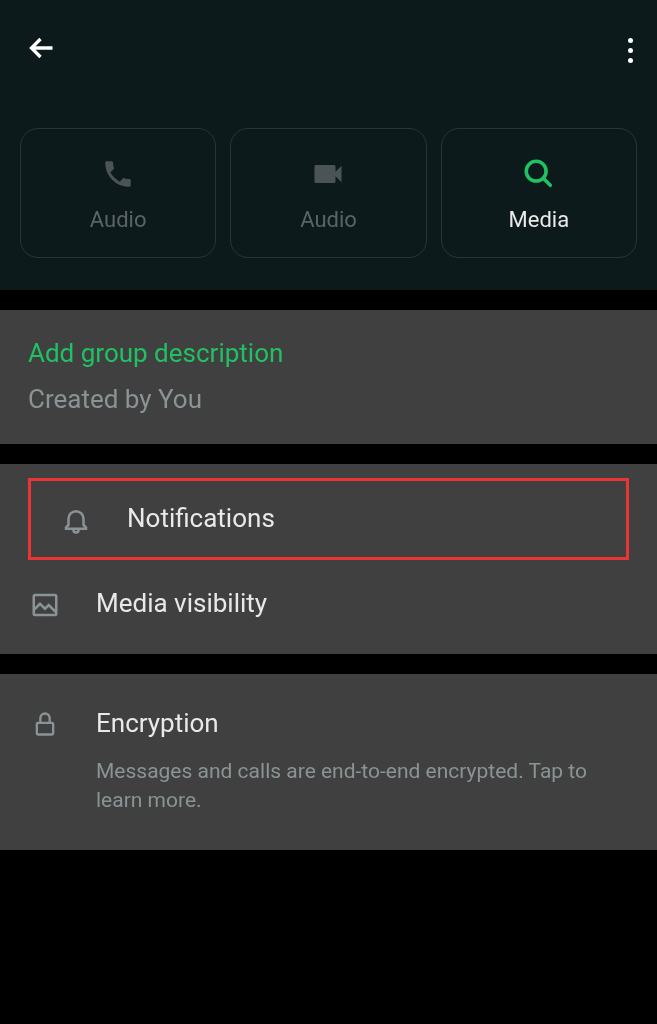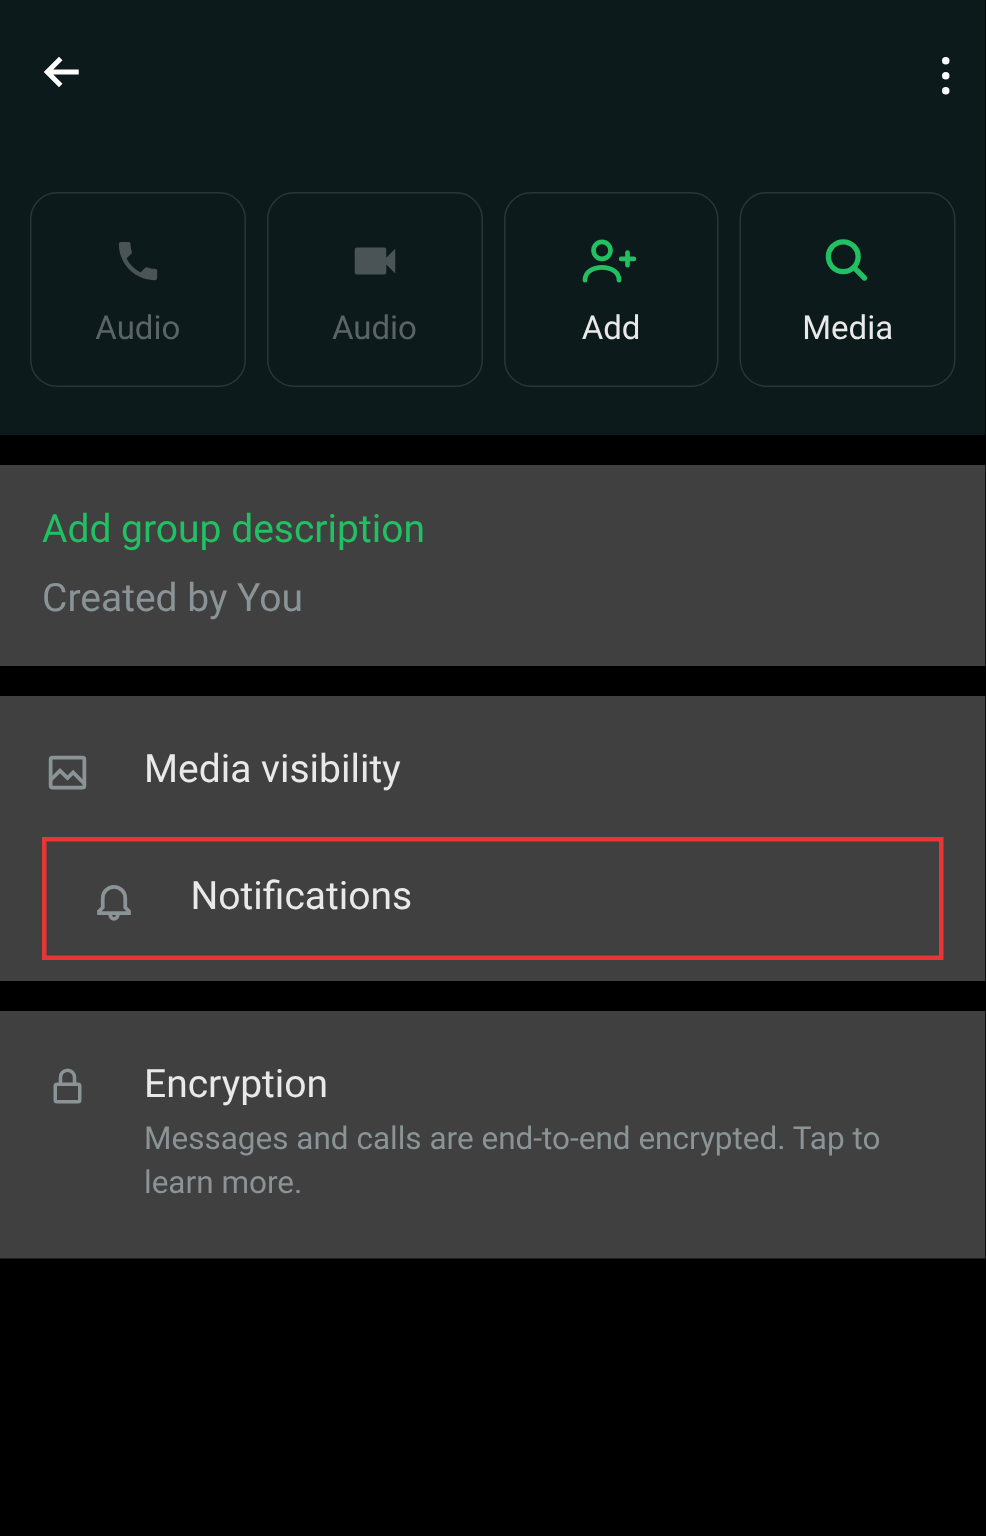--- a/index.html
+++ b/index.html
@@ -62,21 +62,21 @@
   .setting-row .row-icon {
     width: 34px;
     flex-shrink: 0;
     display: flex;
     align-items: center;
     justify-content: center;
     padding-top: 2px;
   }
   .setting-row .row-content { flex: 1; }
   .row-title { font-size: 26px; color: #e9e9e9; }
-  .row-sub { font-size: 21px; color: #8a9395; margin-top: 8px; line-height: 1.4; }
+  .row-sub { font-size: 21px; color: #8a9395; margin-top: 19px; line-height: 1.4; }
   .highlight {
     border: 3px solid #e83535;
     margin: 4px 28px;
     padding: 22px 0;
   }
   .highlight.setting-row { padding-left: 28px; padding-right: 28px; gap: 34px; }
 </style>
 </head>
 <body>
 
@@ -105,64 +105,54 @@
   <div class="action-btn disabled">
     <span class="icon">
       <svg width="36" height="36" viewBox="0 0 24 24" fill="#4a5456">
           <path d="M17 10.5V7c0-.6-.4-1-1-1H4c-.6 0-1 .4-1 1v10c0 .6.4 1 1 1h12c.6 0 1-.4 1-1v-3.5l4 4v-11l-4 4z"></path>
         </svg>
     </span>
     <span class="label">Audio</span>
   </div>
   <div class="action-btn enabled">
     <span class="icon">
-      <svg width="40" height="34" viewBox="0 0 28 24" fill="none" stroke="#21c063" stroke-width="2.2">
-          <circle cx="10" cy="7" r="4"></circle>
-          <path d="M2 21c0-4 4-6 8-6s8 2 8 6" stroke-linecap="round"></path>
-          <path d="M22 8v6M19 11h6" stroke-linecap="round"></path>
-        </svg>
-    </span>
-    <span class="label">Add</span>
-  </div>
-  <div class="action-btn enabled">
-    <span class="icon">
       <svg width="34" height="34" viewBox="0 0 24 24" fill="none" stroke="#21c063" stroke-width="2.5">
           <circle cx="10" cy="10" r="7"></circle>
           <path d="M20 20l-5-5" stroke-linecap="round"></path>
         </svg>
     </span>
     <span class="label">Media</span>
   </div>
 </div>
 
 <div class="section desc-section">
   <div class="desc-title">Add group description</div>
   <div class="desc-sub">Created by You</div>
 </div>
 
 <div class="section settings-section">
+  <div class="setting-row highlight">
+    <span class="row-icon">
+      <svg width="30" height="30" viewBox="0 0 24 24" fill="none" stroke="#8a9395" stroke-width="2">
+          <path d="M18 16v-5a6 6 0 10-12 0v5l-2 2v1h16v-1l-2-2zM10 20a2 2 0 004 0"></path>
+        </svg>
+    </span>
+    <div class="row-content">
+      <div class="row-title">Notifications</div>
+    </div>
+  </div>
   <div class="setting-row">
     <span class="row-icon">
       <svg width="30" height="30" viewBox="0 0 24 24" fill="none" stroke="#8a9395" stroke-width="2">
           <rect x="3" y="4" width="18" height="16" rx="1"></rect>
           <path d="M3 16l5-5 4 4 3-3 6 6"></path>
         </svg>
     </span>
     <div class="row-content">
       <div class="row-title">Media visibility</div>
-    </div>
-  </div>
-  <div class="setting-row highlight">
-    <span class="row-icon">
-      <svg width="30" height="30" viewBox="0 0 24 24" fill="none" stroke="#8a9395" stroke-width="2">
-          <path d="M18 16v-5a6 6 0 10-12 0v5l-2 2v1h16v-1l-2-2zM10 20a2 2 0 004 0"></path>
-        </svg>
-    </span>
-    <div class="row-content">
-      <div class="row-title">Notifications</div>
     </div>
   </div>
 </div>
 
 <div class="section settings-section">
   <div class="setting-row">
     <span class="row-icon">
       <svg width="28" height="28" viewBox="0 0 24 24" fill="none" stroke="#8a9395" stroke-width="2">
           <rect x="5" y="11" width="14" height="10" rx="1"></rect>
           <path d="M8 11V7a4 4 0 018 0v4"></path>

